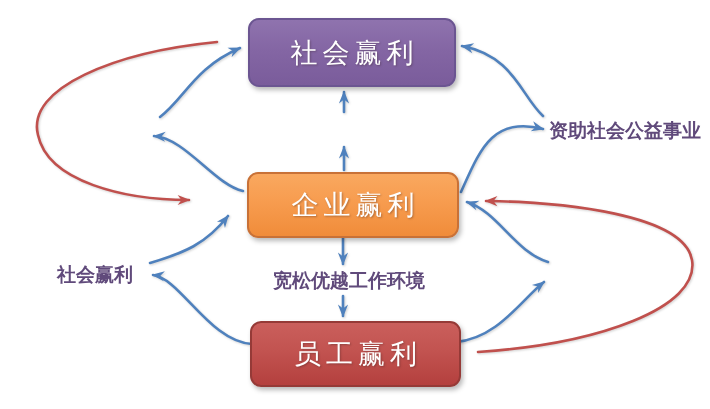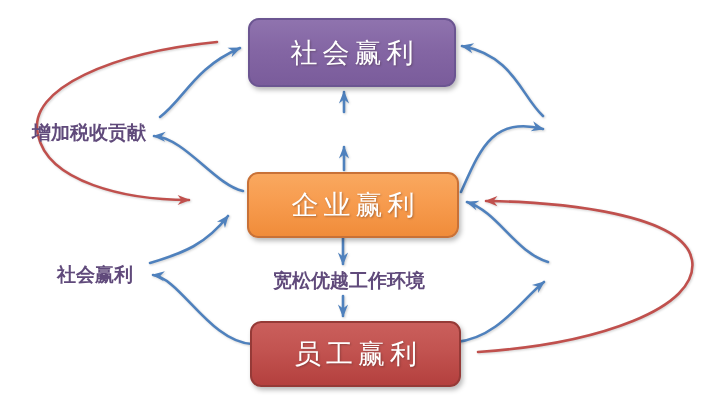--- a/index.html
+++ b/index.html
@@ -87,17 +87,17 @@
   <div class="node node-society">
     <span>社会赢利</span>
   </div>
   <div class="node node-enterprise">
     <span>企业赢利</span>
   </div>
   <div class="node node-employee">
     <span>员工赢利</span>
   </div>
 
-  <div class="edge-label lbl-tax">增加税收贡献</div>
+  <div class="edge-label lbl-charity">资助社会公益事业</div>
   <div class="edge-label lbl-treatment">社会赢利</div>
   <div class="edge-label lbl-environment">宽松优越工作环境</div>
 
 </div>
 
 </body></html>

